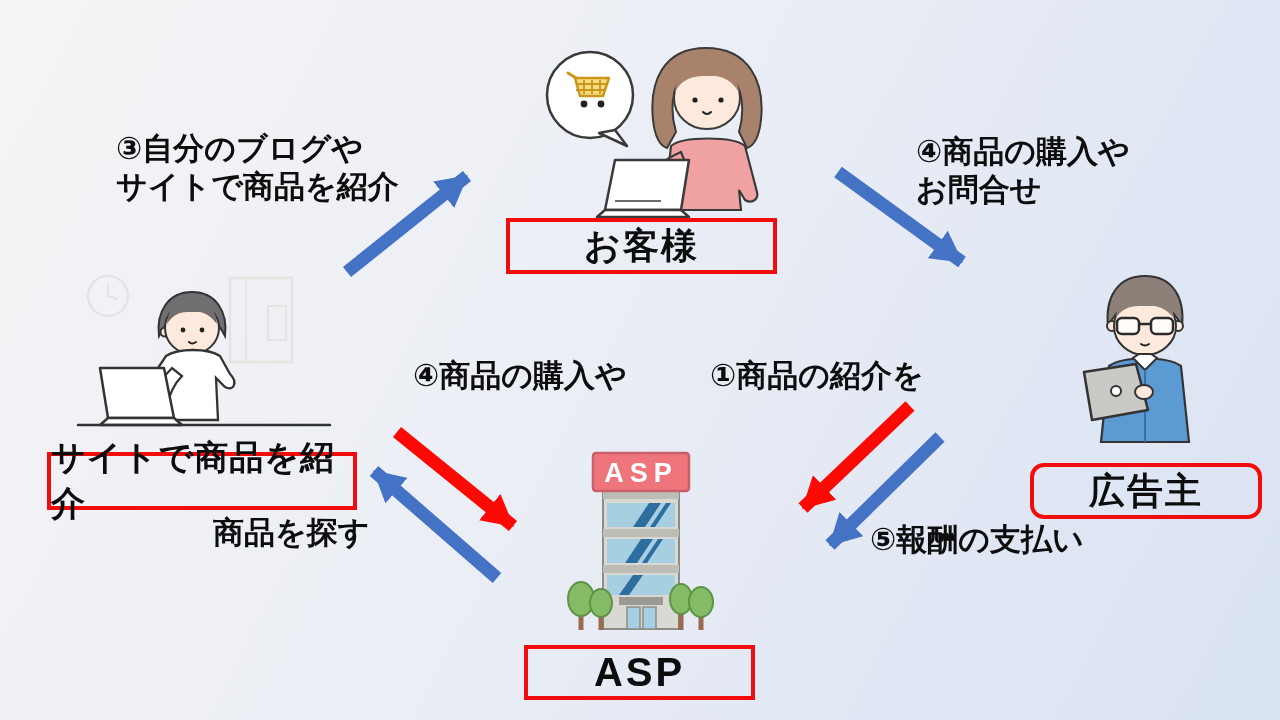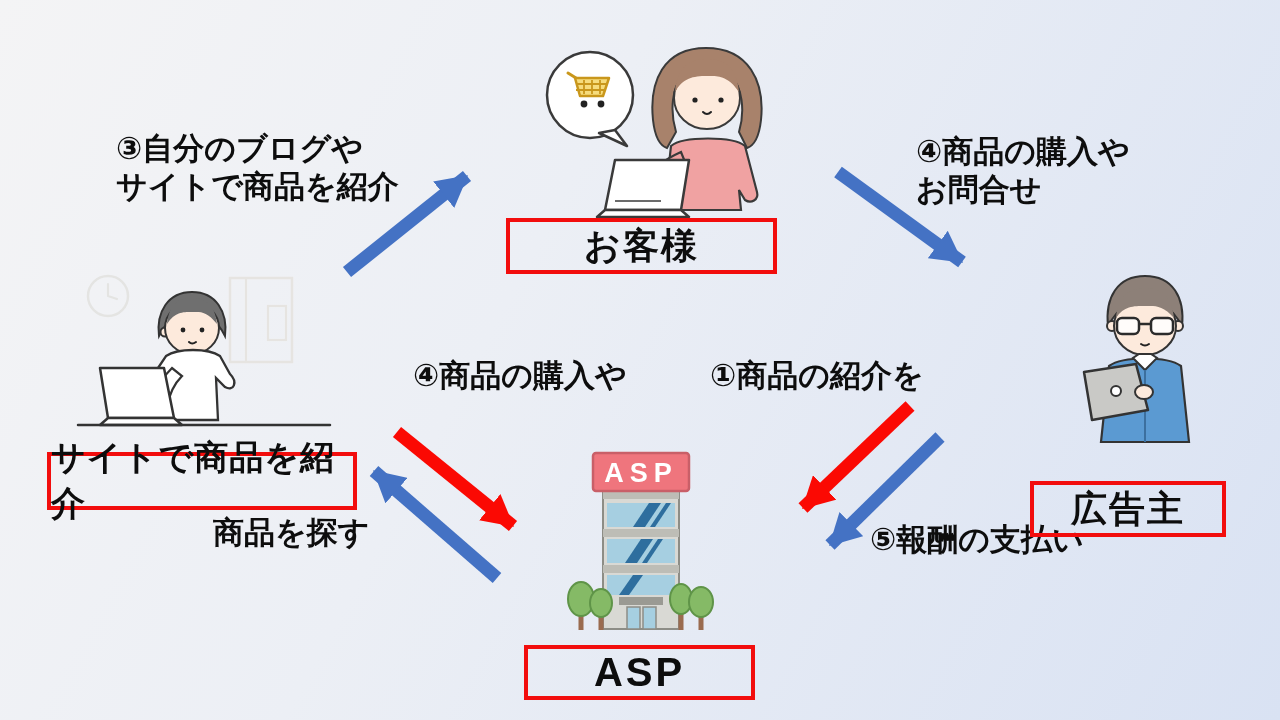--- a/index.html
+++ b/index.html
@@ -10,21 +10,21 @@
     color:#0d0d0d;
   }
   .node{
     position:absolute;box-sizing:border-box;
     border:4px solid var(--node-border,#f20d0d);
     display:flex;align-items:center;justify-content:center;
     font-weight:700;font-size:36px;letter-spacing:2px;
     background:transparent;
   }
   .node-customer{left:506px;top:218px;width:271px;height:56px;}
-  .node-advertiser{left:1030px;top:481px;width:196px;height:56px;}
+  .node-advertiser{left:1030px;top:463px;width:232px;height:56px;border-radius:14px;}
   .node-affiliater{left:47px;top:452px;width:310px;height:58px;font-size:34px;letter-spacing:1px;}
   .node-asp{left:524px;top:645px;width:231px;height:55px;font-size:40px;letter-spacing:3px;}
   .step{
     position:absolute;font-weight:700;font-size:31px;line-height:38px;
     white-space:nowrap;
   }
   .step div:empty{display:none;}
   .step3{left:116px;top:130px;}
   .step4{left:916px;top:133px;}
   .step2{left:413px;top:357px;}

